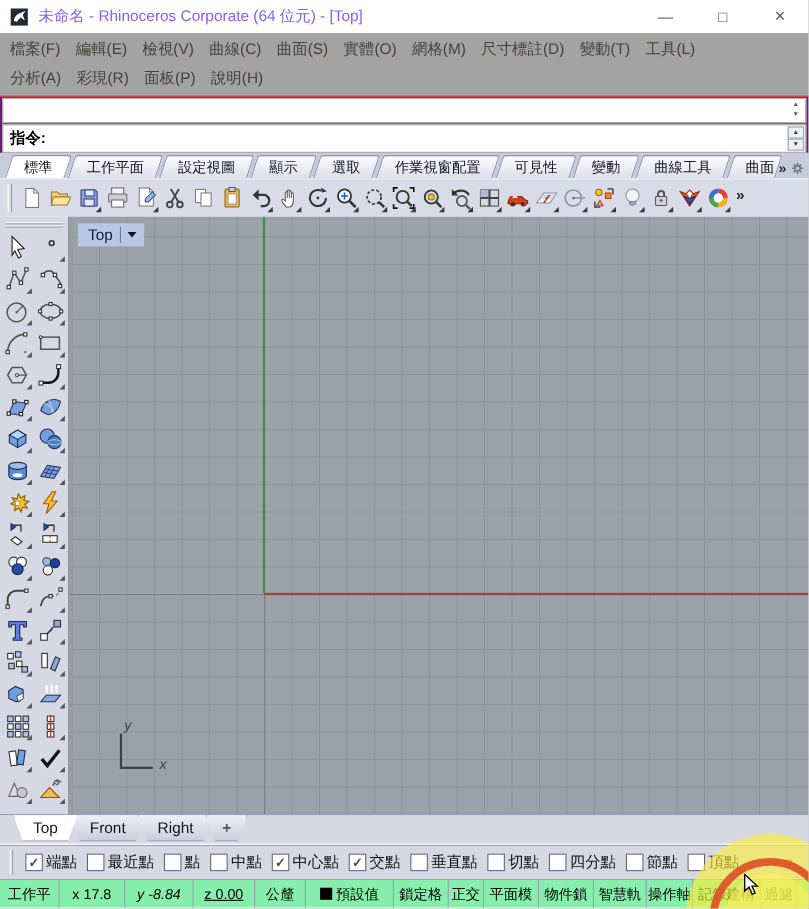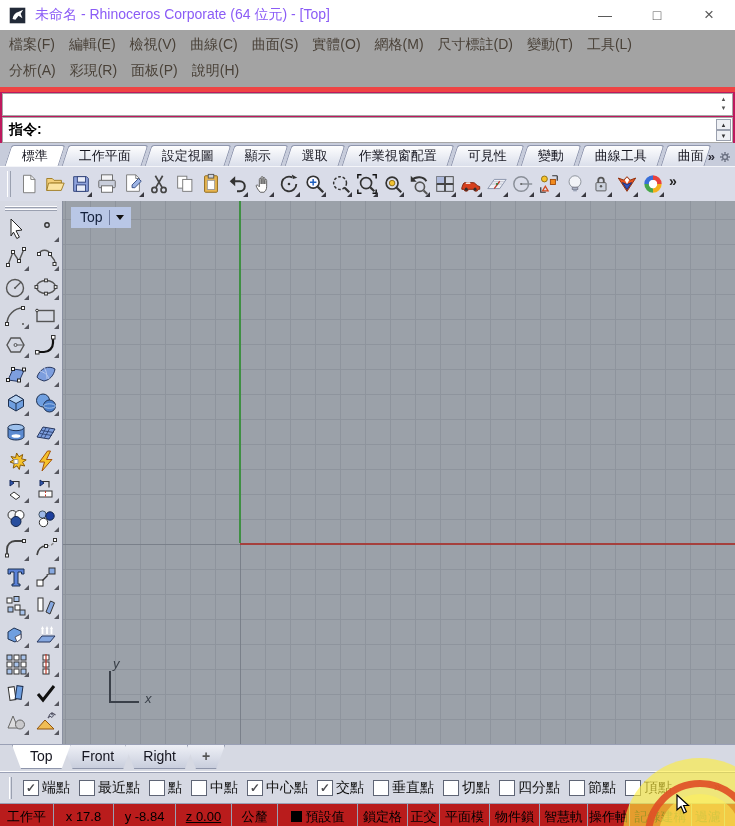--- a/index.html
+++ b/index.html
@@ -14,21 +14,21 @@
   .app-icon { width:17px; height:17px; margin-left:9px; flex:0 0 auto; }
   .title-text { margin-left:9px; font-size:14px; color:#8b5cf6; flex:1; white-space:nowrap; overflow:hidden; }
   .win-btn { width:52px; height:30px; display:flex; align-items:center; justify-content:center;
              color:#5a5a5a; font-size:14px; }
   .win-btn.close { font-size:17px; }
   
   .menubar { background:#a3a3a3; padding:2px 0 3px 2px; }
   .menu-row { display:flex; }
   .menu-item { padding:4px 7px; font-size:14px; color:#494138; white-space:nowrap; }
   
-  .cmd-wrap { border-top:5px solid #ef4444; background:#be185d; padding:1px 2px 0 2px; }
+  .cmd-wrap { border-top:1px solid #ef4444; background:#701a75; padding:1px 2px 0 2px; }
   .cmd-history { position:relative; height:23px; border:1px solid #a6a6a6; background:#fff;
                  font-size:13px; padding:2px 18px 2px 6px; color:#222; }
   .hist-arrows { position:absolute; right:2px; top:1px; width:13px; display:flex; flex-direction:column;
                  align-items:center; color:#555; font-size:6px; line-height:9px; }
   .cmd-prompt { position:relative; height:26px; margin-top:1px; border:1px solid #a6a6a6; background:#fff;
                 display:flex; align-items:center; font-size:14px; padding-left:6px; }
   .prompt-label { font-weight:bold; color:#000; }
   .prompt-input { flex:1; height:100%; }
   .spinner { position:absolute; right:1px; top:1px; width:15px; height:22px; display:flex; flex-direction:column; }
   .spin-btn { flex:1; border:1px solid #9aa0ae; background:#eef0f4; font-size:6px; color:#333;
@@ -96,21 +96,21 @@
   
   .osnap { height:32px; background:#d6d9e3; border-top:1px solid #fdfdfe; box-shadow:inset 0 1px 0 #9aa0b5;
            display:flex; align-items:center; padding-left:9px; gap:9px; font-size:14px; color:#111;
            position:relative; }
   .os-grip { width:3px; height:22px; border-left:1px solid #fff; border-right:1px solid #9aa0b0; margin-right:2px; }
   .os-item { display:flex; align-items:center; gap:3px; white-space:nowrap; }
   .checkbox { width:16px; height:16px; background:#fff; border:1px solid #5f6575; display:flex;
               align-items:center; justify-content:center; font-size:12px; font-weight:bold; color:#4c4c50; }
   .os-more { position:absolute; right:14px; top:7px; font-size:13px; font-weight:bold; color:#3a3a44; }
   
-  .statusbar { height:26px; display:flex; background:#b91c1c; border-top:1px solid #9aa0b5; font-size:13px; }
+  .statusbar { height:26px; display:flex; background:#86efac; border-top:1px solid #9aa0b5; font-size:13px; }
   .sb-cell { display:flex; align-items:center; justify-content:center; border-right:1px solid #99a0b4;
              overflow:hidden; white-space:nowrap; padding:0 3px; color:#000; flex:0 0 auto; }
   .sb-cell.bold { font-weight:normal; }
   .swatch { width:11px; height:11px; background:#000; margin-right:4px; flex:0 0 auto; }
   
   .hl-disc { position:absolute; left:623px; top:758px; width:154px; height:154px; border-radius:50%;
              background:rgba(255,238,58,0.62); pointer-events:none; z-index:50; }
   .hl-ring { position:absolute; left:645px; top:780px; width:110px; height:110px; border-radius:50%;
              border:7px solid rgba(223,80,38,0.92); pointer-events:none; z-index:51; }
   .hl-core { position:absolute; left:659px; top:794px; width:82px; height:82px; border-radius:50%;
@@ -856,21 +856,21 @@
     <span class="os-more">»</span>
 </div>
 
 <div class="statusbar" id="status-bar">
     <div class="sb-cell" style="width: 54px;">
       <span>工作平</span>
     </div>
     <div class="sb-cell" style="width: 60px;">
       <span>x 17.8</span>
     </div>
-    <div class="sb-cell" style="width: 62px;">
+    <div class="sb-cell" style="width: 62px; font-style: italic;">
       <span>y -8.84</span>
     </div>
     <div class="sb-cell" style="width: 56px; text-decoration: underline;">
       <span>z 0.00</span>
     </div>
     <div class="sb-cell" style="width: 46px;">
       <span>公釐</span>
     </div>
     <div class="sb-cell" style="width: 80px;">
       <span class="swatch"></span>

